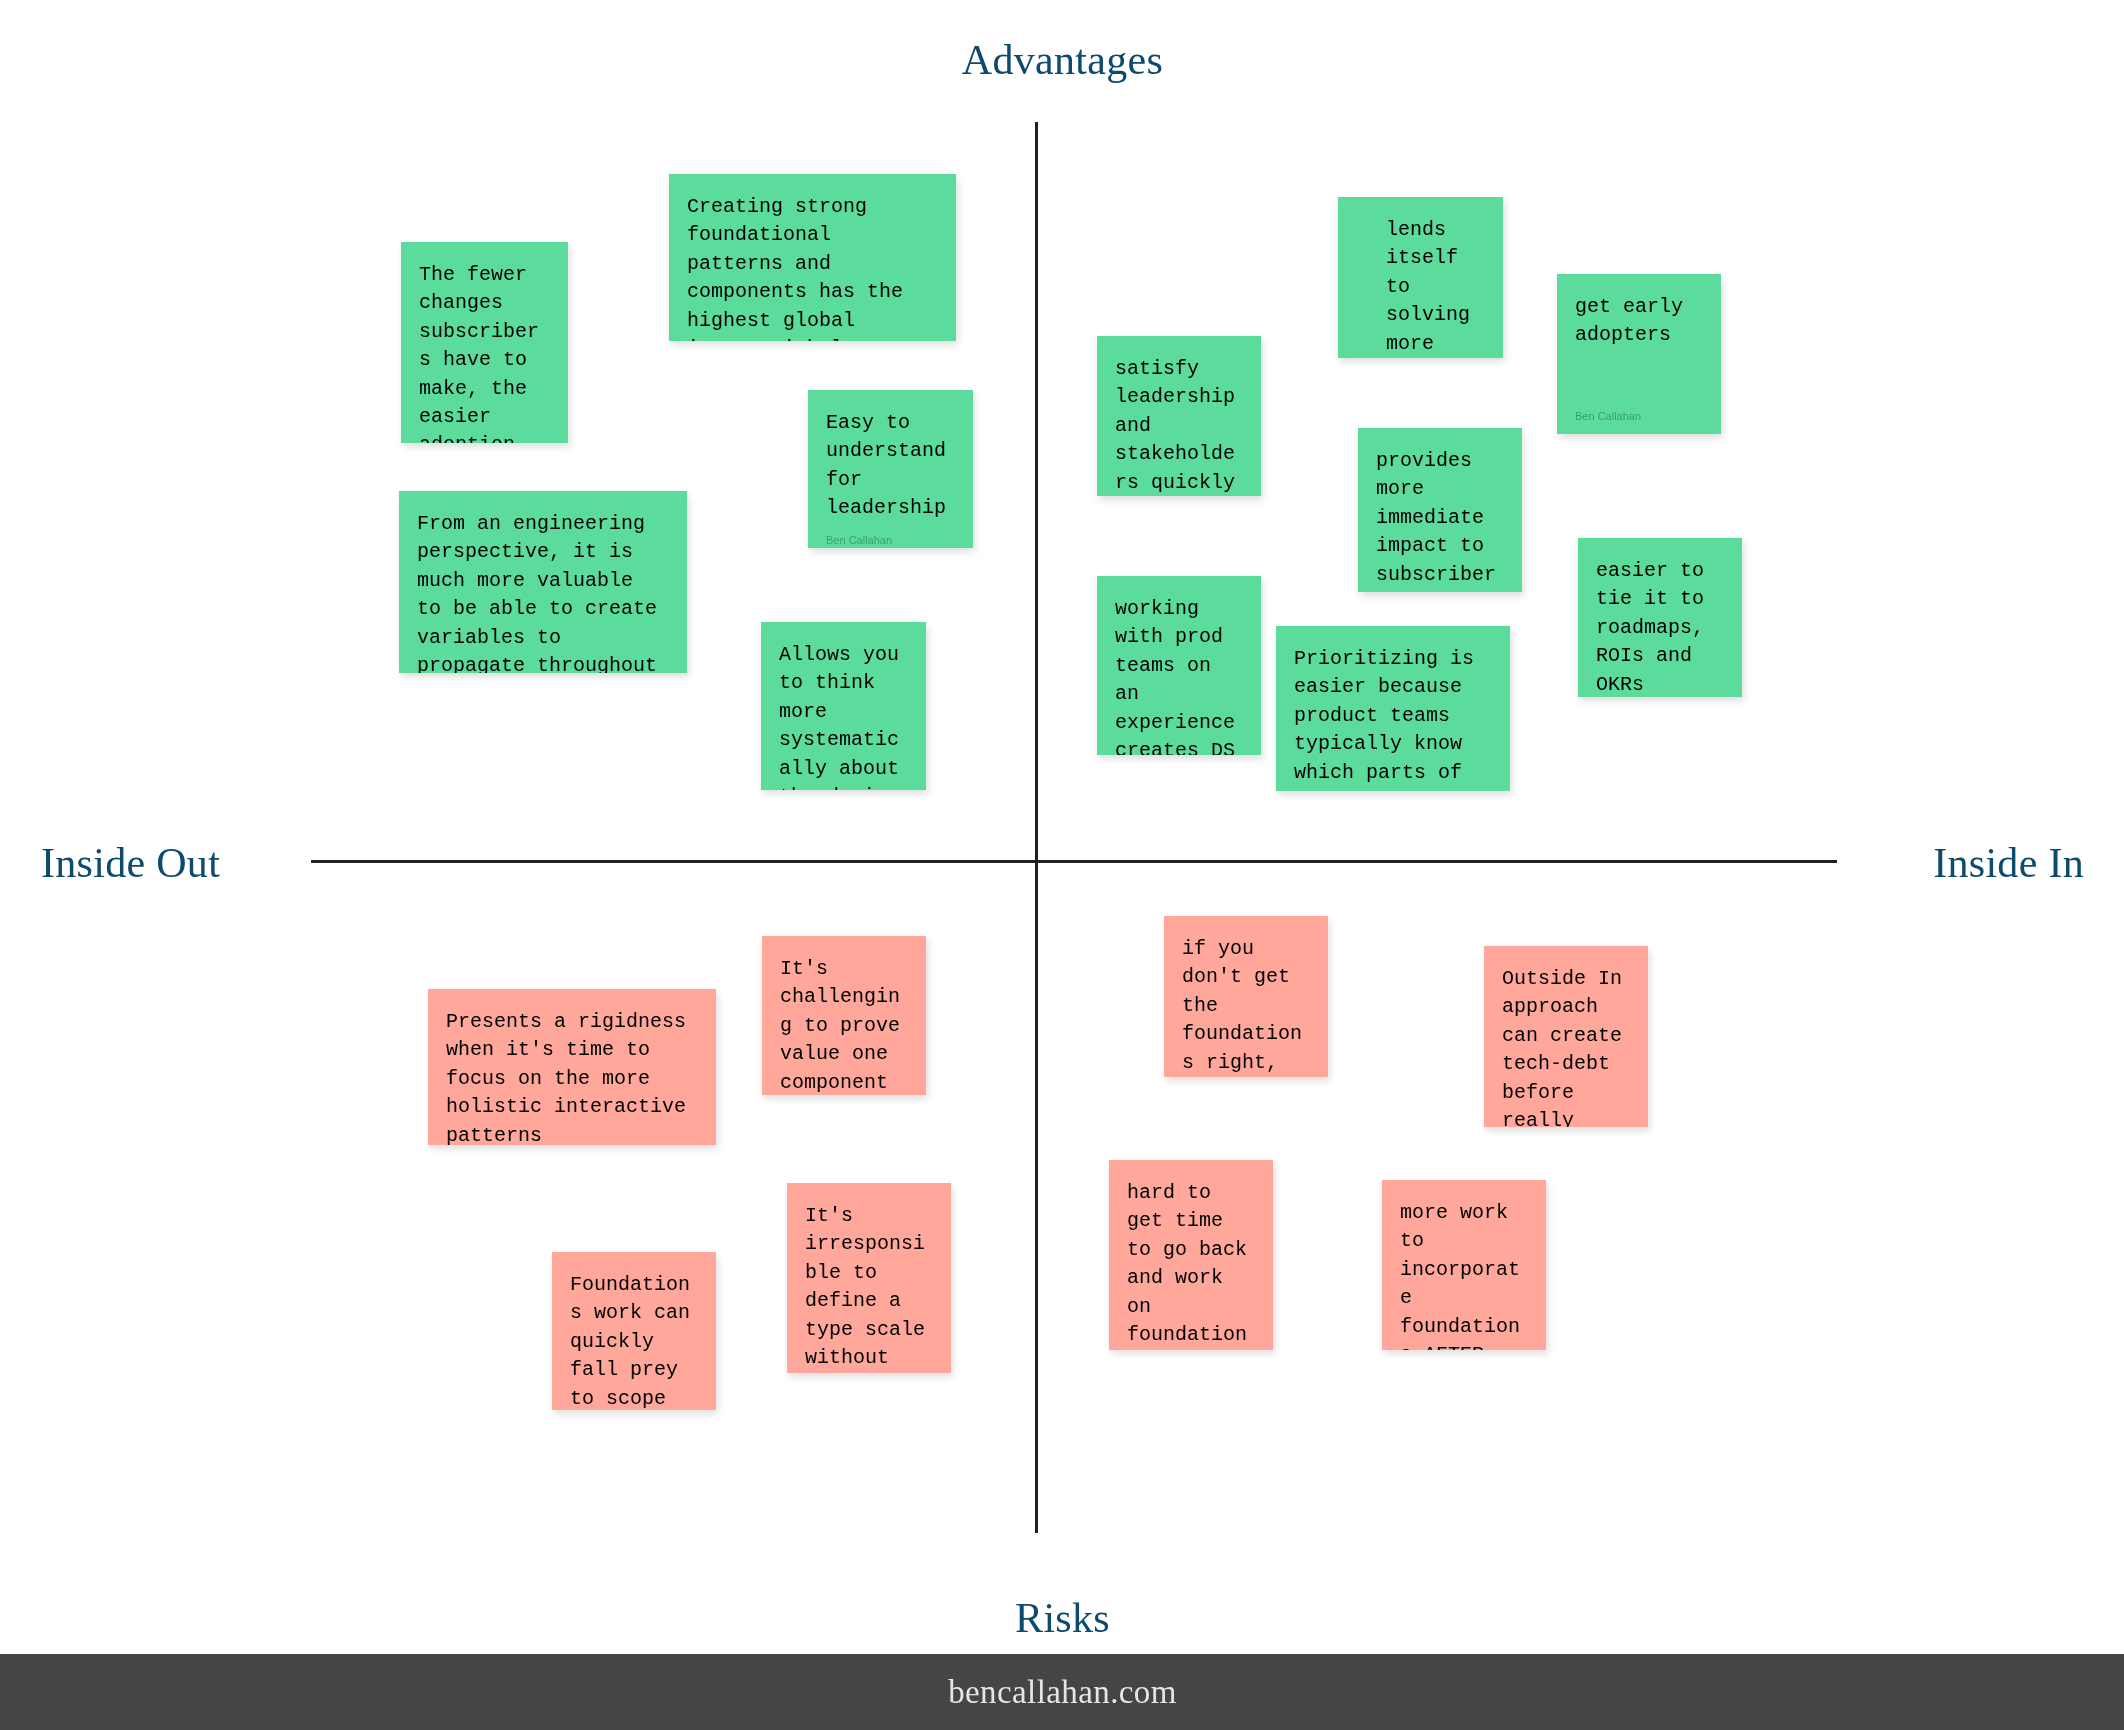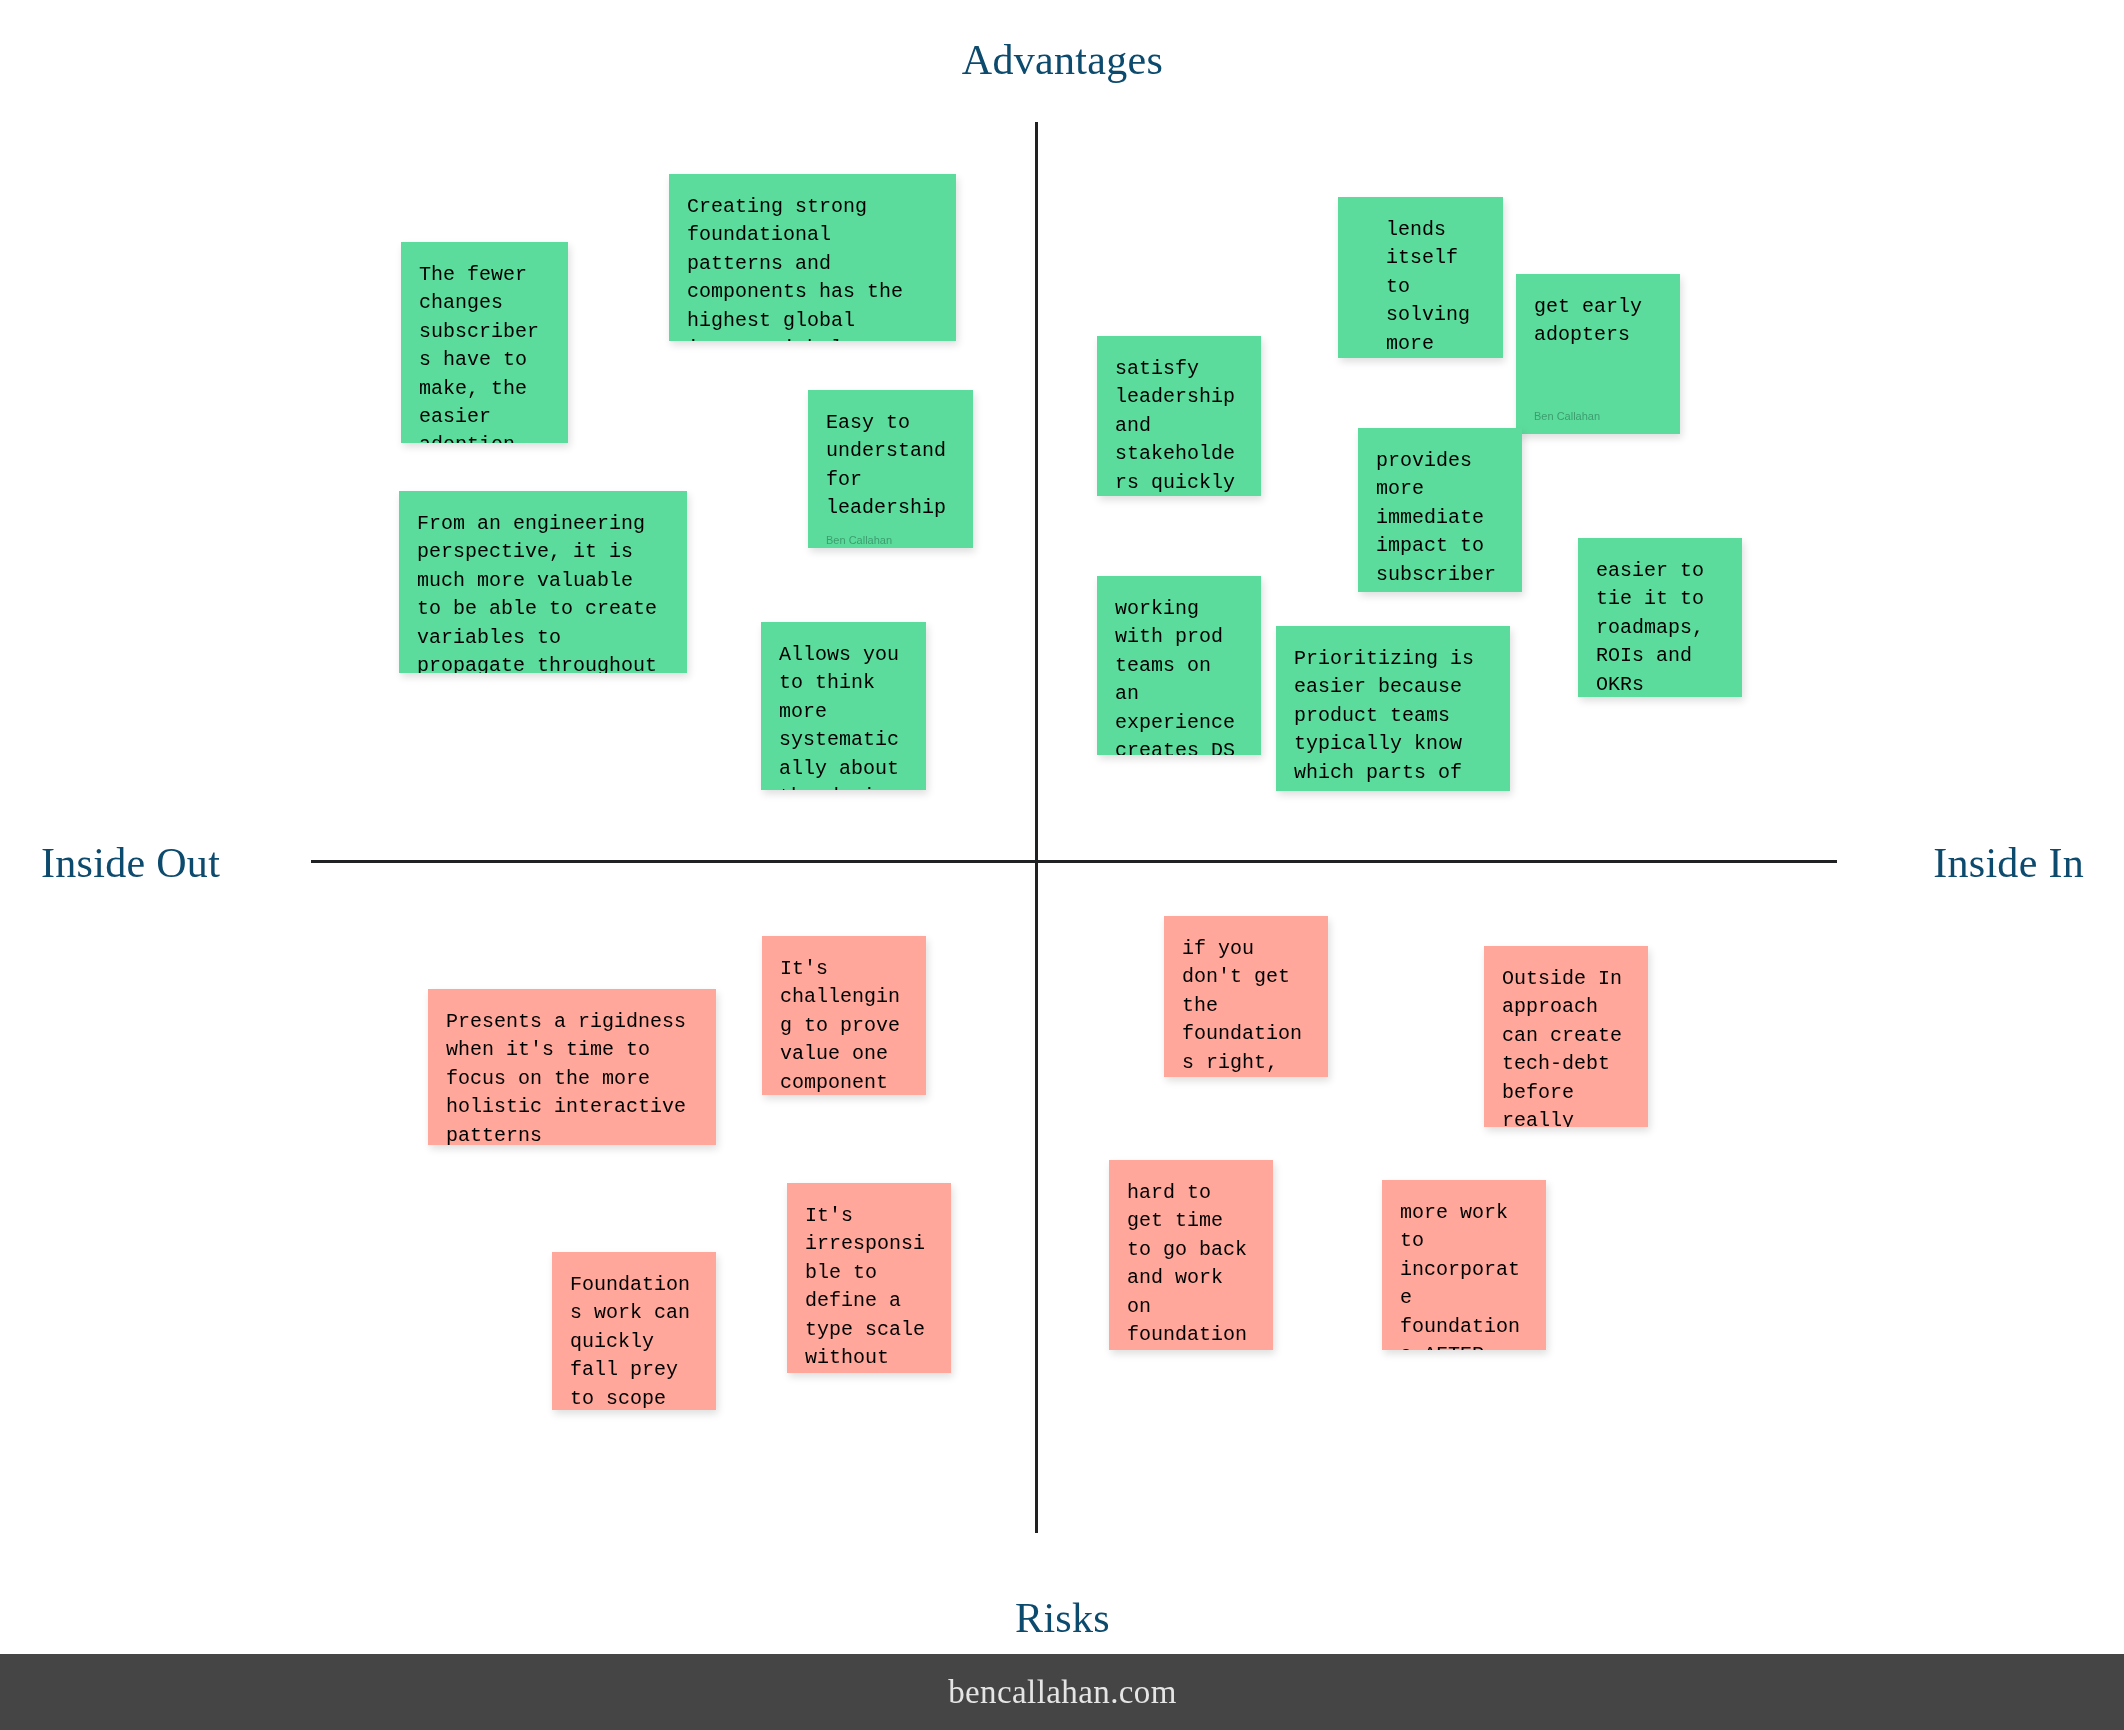--- a/index.html
+++ b/index.html
@@ -119,21 +119,21 @@
       </div>
       <div class="note green" style="left: 761px; top: 622px; width: 165px; height: 168px;">
         <div class="body">Allows you to think more systematically about the design</div>
       </div>
       <div class="note green" style="left: 1097px; top: 336px; width: 164px; height: 160px;">
         <div class="body">satisfy leadership and stakeholders quickly</div>
       </div>
       <div class="note green" style="left: 1338px; top: 197px; width: 165px; height: 161px; padding-left: 48px;">
         <div class="body">lends itself to solving more substantial problems earlier</div>
       </div>
-      <div class="note green" style="left: 1516px; top: 274px; width: 164px; height: 160px; gap: 44px;">
+      <div class="note green" style="left: 1557px; top: 274px; width: 164px; height: 160px; gap: 44px;">
         <div class="body">get early adopters</div>
         <div class="author">Ben Callahan</div>
       </div>
       <div class="note green" style="left: 1358px; top: 428px; width: 164px; height: 164px;">
         <div class="body">provides more immediate impact to subscribers where they are</div>
       </div>
       <div class="note green" style="left: 1578px; top: 538px; width: 164px; height: 159px;">
         <div class="body">easier to tie it to roadmaps, ROIs and OKRs</div>
       </div>
       <div class="note green" style="left: 1097px; top: 576px; width: 164px; height: 179px;">

